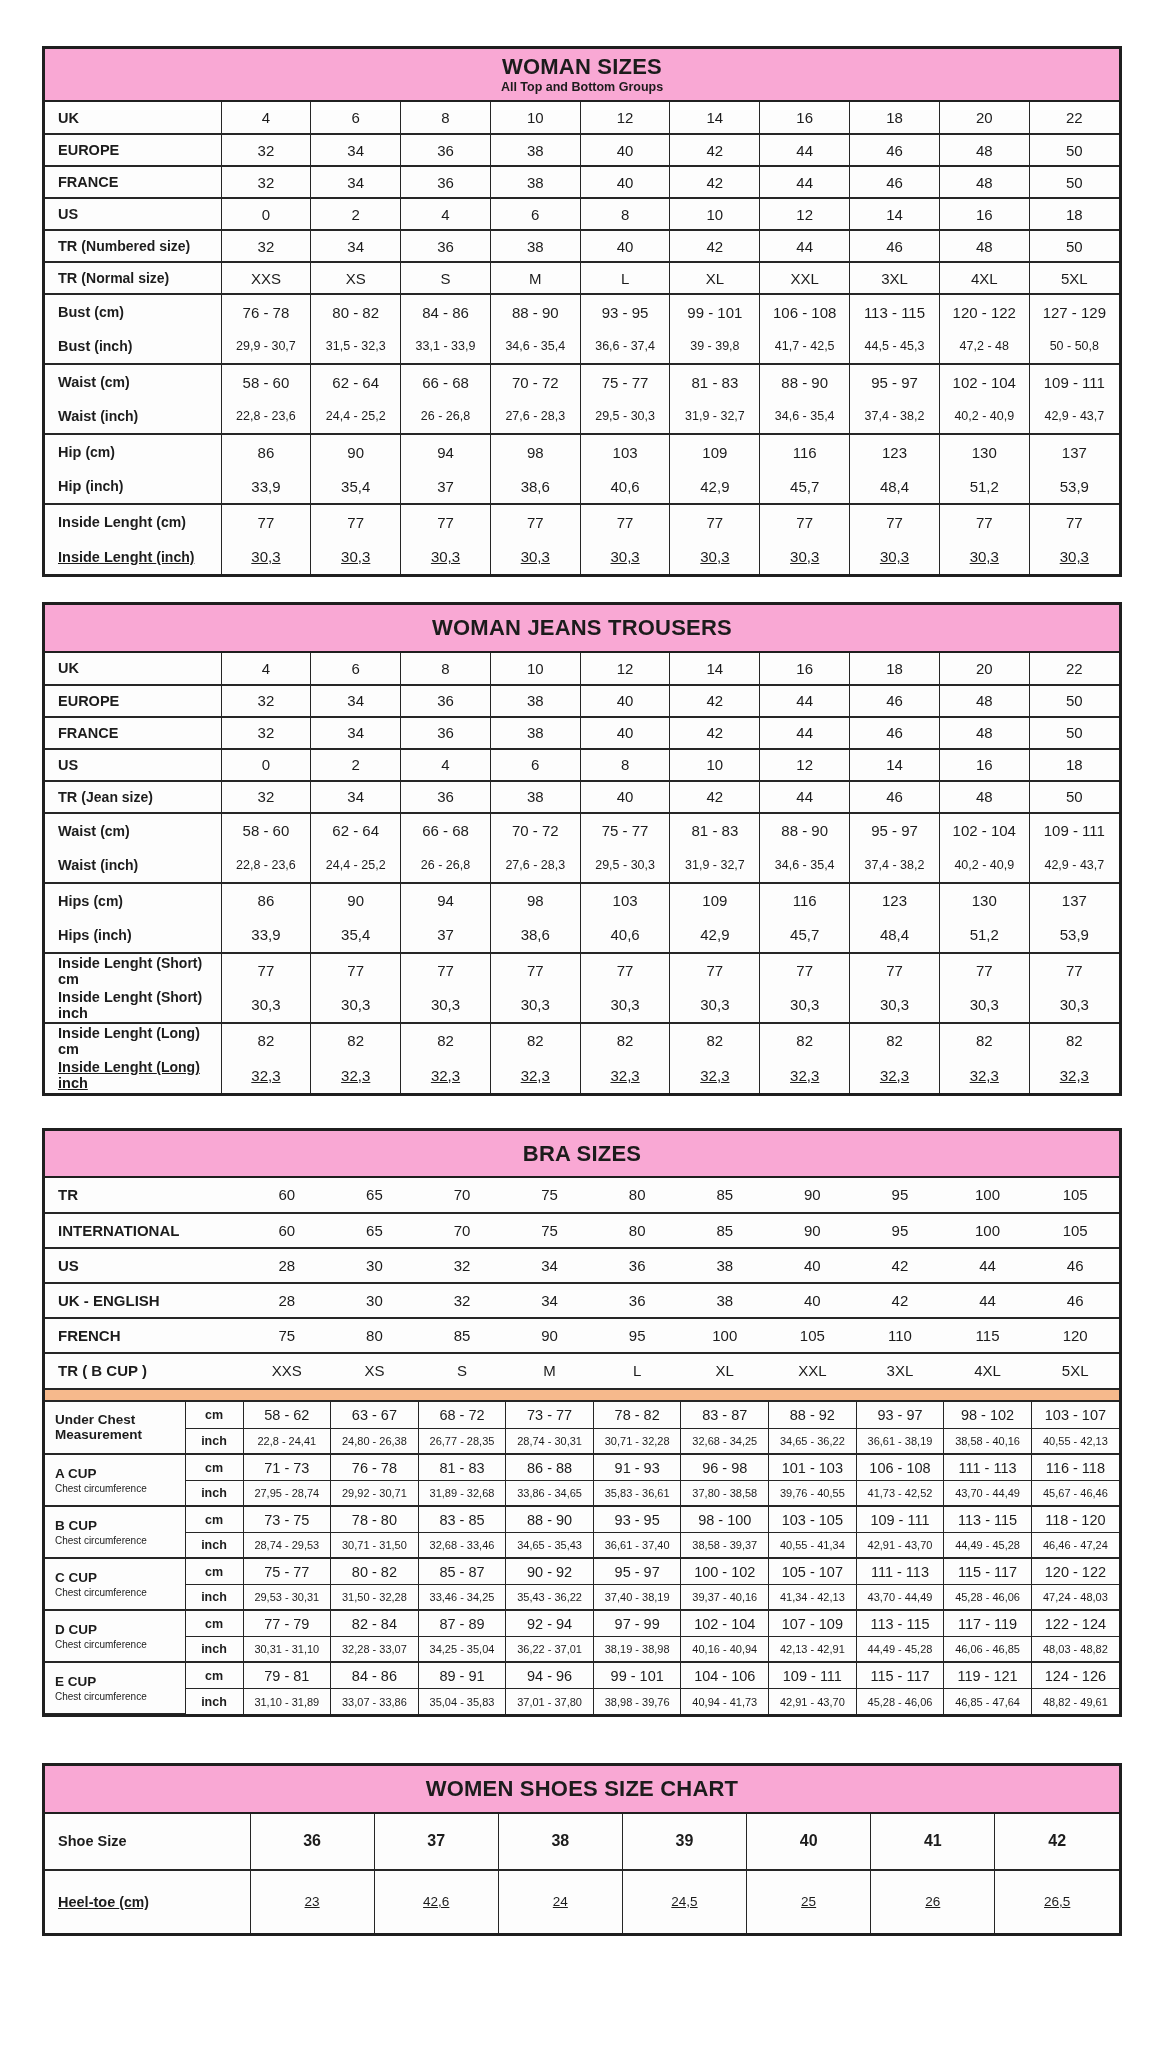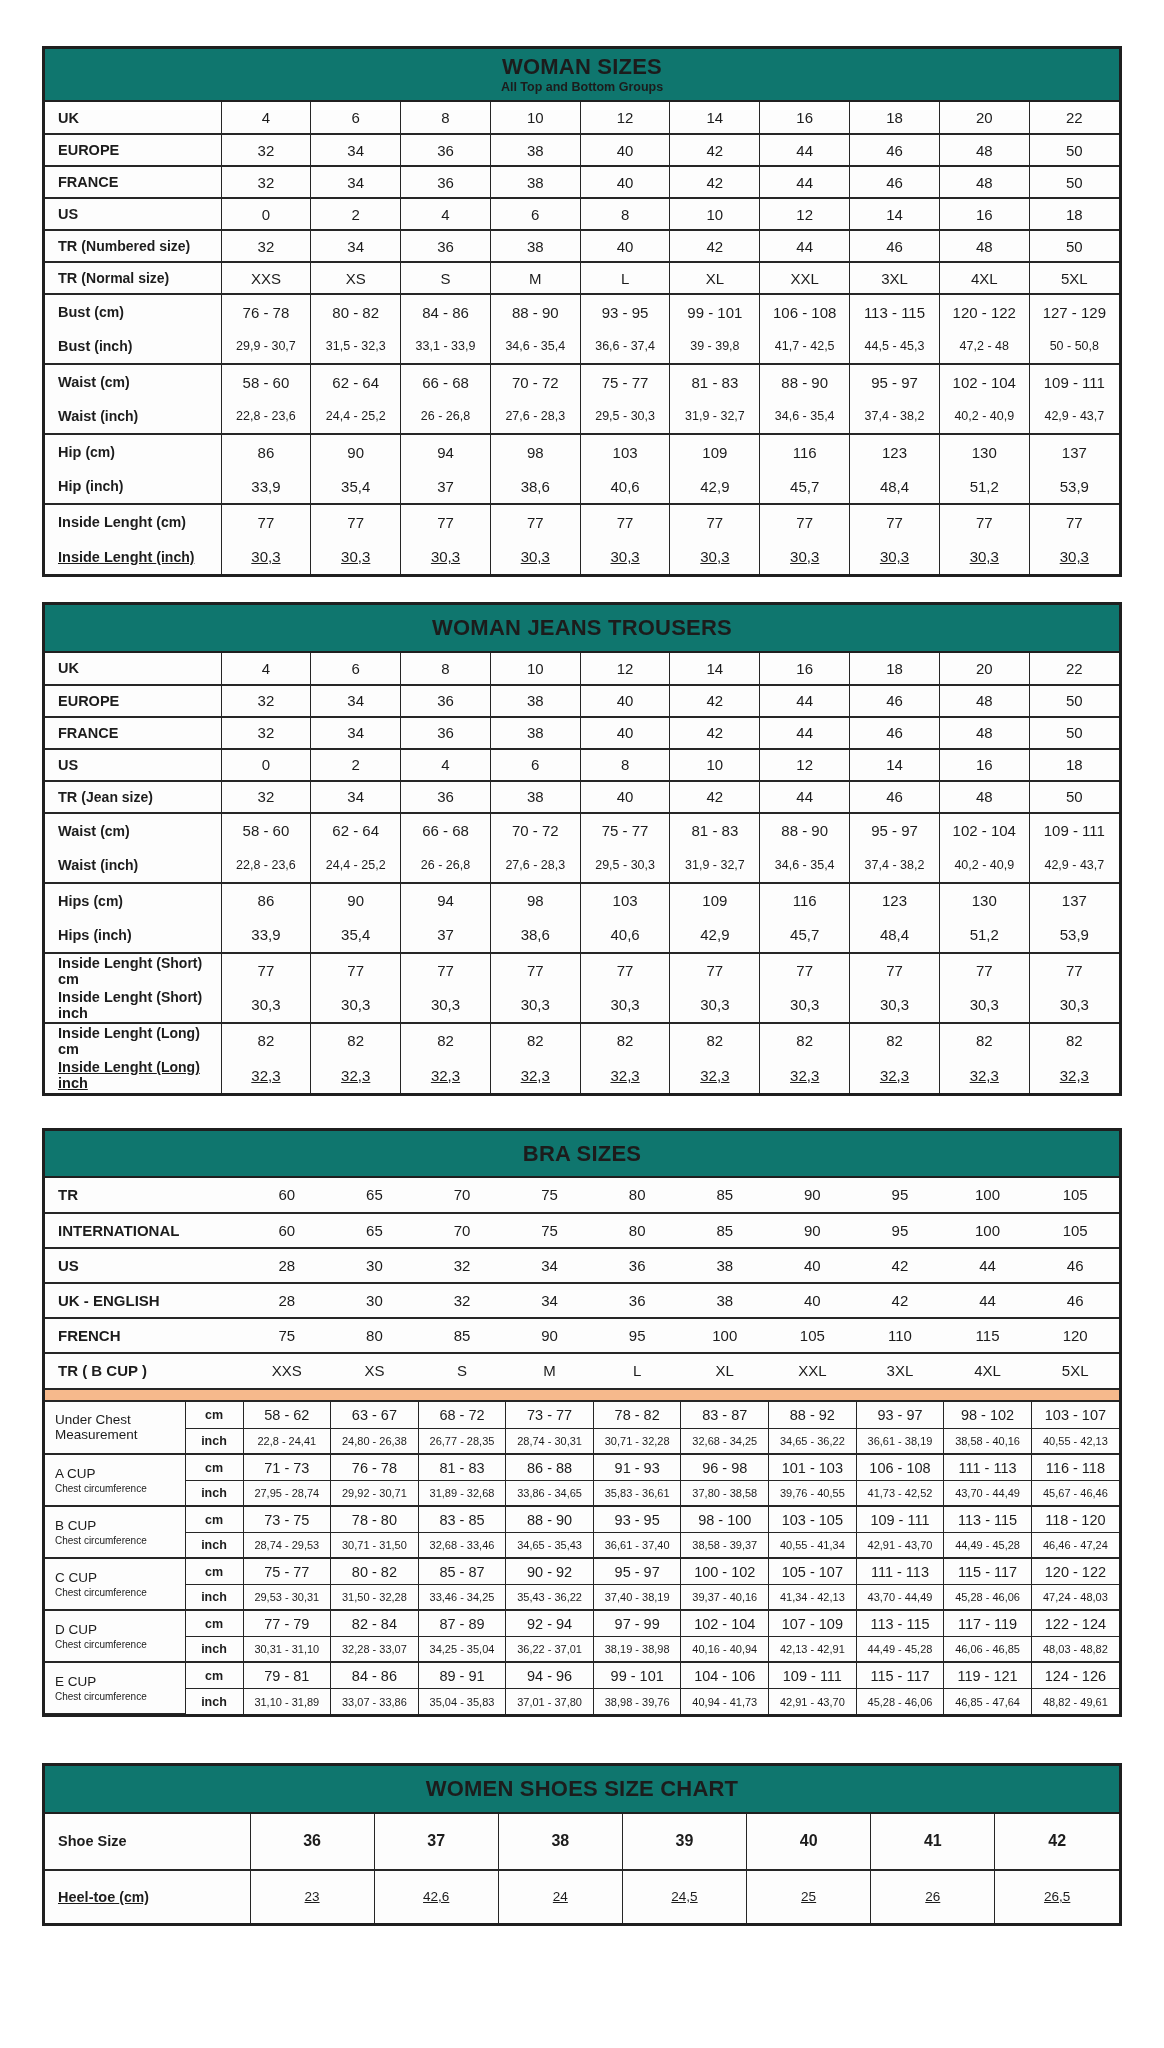--- a/index.html
+++ b/index.html
@@ -6,21 +6,21 @@
   html,body{margin:0;padding:0;}
   body{
     width:1164px;min-height:2048px;background:#ffffff;
     font-family:"Liberation Sans",sans-serif;color:#1c1c1c;
   }
   .page{padding:46px 42px 40px;}
   section.tbl{border:3px solid #1f1f1f;background:#fdfdfd;}
   #woman-sizes-section{margin-bottom:25px;}
   #jeans-section{margin-bottom:32px;margin-top:12px;}
   #bra-section{margin-bottom:46px;}
-  .band{background:#0f766e;border-bottom:2.5px solid #1f1f1f;text-align:center;padding:10px 4px;}
+  .band{background:#f9a8d4;border-bottom:2.5px solid #1f1f1f;text-align:center;padding:10px 4px;}
   .band.two-line{padding:5px 4px 6px;}
   .band-title{font-weight:bold;font-size:22px;line-height:1.15;letter-spacing:.2px;}
   .band-subtitle{font-weight:bold;font-size:12.5px;margin-top:1px;}
 
   table{width:100%;border-collapse:collapse;table-layout:fixed;}
 
   
   .grid td{
     border-left:1.5px solid #262626;border-right:1.5px solid #262626;
     border-top:2px solid #262626;border-bottom:2px solid #262626;
@@ -56,28 +56,28 @@
   .bra-grid td:first-child{border-left:none;}
   .bra-grid td:last-child{border-right:none;}
   .bra-grid tr:first-child td{border-top:none;}
   .bra-grid tr:last-child td{border-bottom:none;}
   .bra-grid .cup-label{width:140px;text-align:left;padding-left:10px;}
   .bra-grid .unit-cell{width:58px;font-weight:bold;font-size:12.5px;}
   .bra-grid .cup-value.cm{font-size:14.5px;height:27px;}
   .bra-grid .cup-value.inch{font-size:11px;height:25px;}
   .bra-grid tr.cup-cm-row td{border-bottom-width:1px;}
   .bra-grid tr.cup-inch-row td{border-top-width:1px;}
-  .cup-label-main{font-weight:normal;font-size:13.5px;line-height:1.15;}
+  .cup-label-main{font-weight:bold;font-size:13.5px;line-height:1.15;}
   .cup-label-sub{font-size:10px;margin-top:2px;}
 
   
   .shoes-grid td:first-child{width:205px;}
   .shoes-grid tr:first-child td{height:56px;}
   .shoes-grid tr:first-child .value-cell{font-weight:bold;font-size:16px;}
-  .shoes-grid tr:last-child td{height:53px;}
+  .shoes-grid tr:last-child td{height:63px;}
   .shoes-grid tr:last-child .value-cell{font-size:13.5px;}
 </style>
 </head>
 <body>
 
 <div class="page">
 
   <section class="tbl" id="woman-sizes-section">
     <header class="band two-line">
       <div class="band-title">WOMAN SIZES</div>

